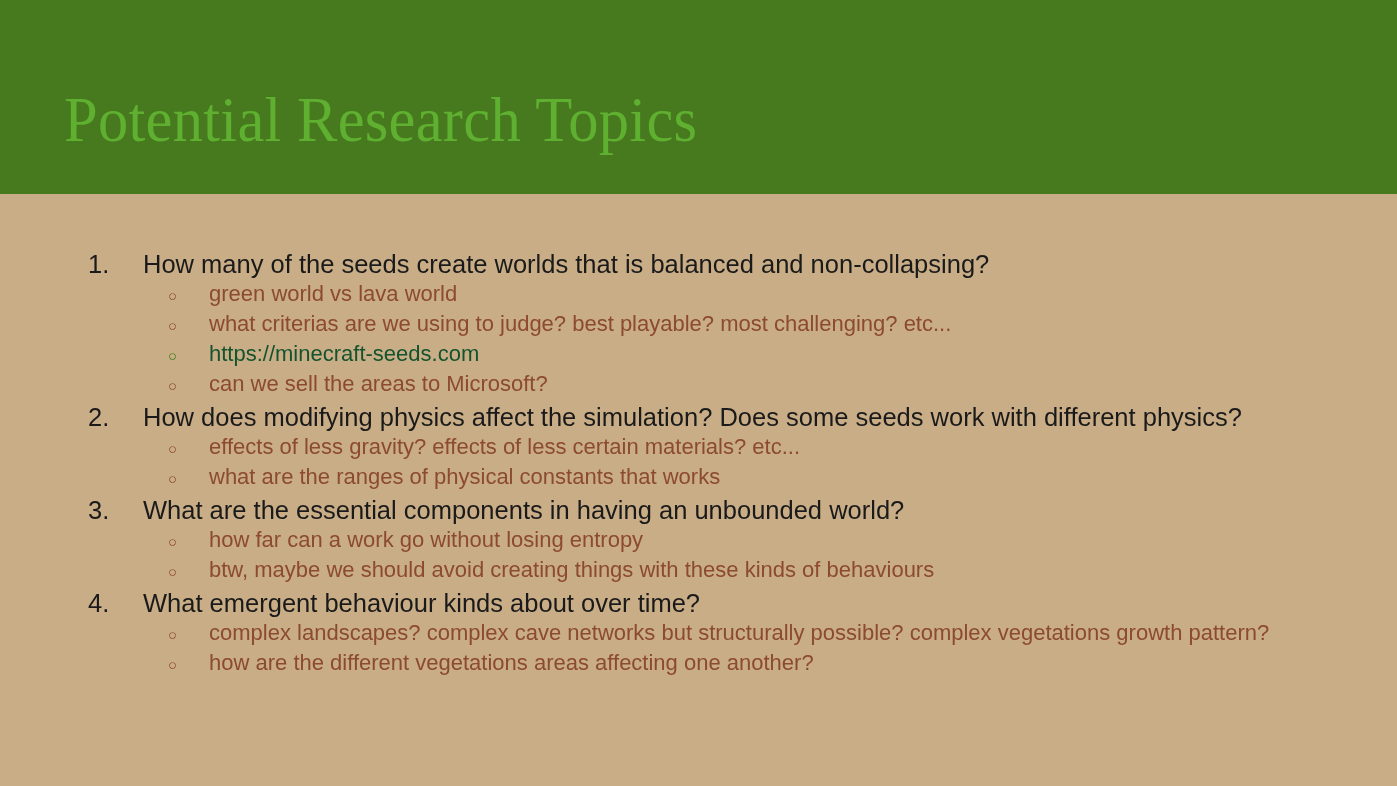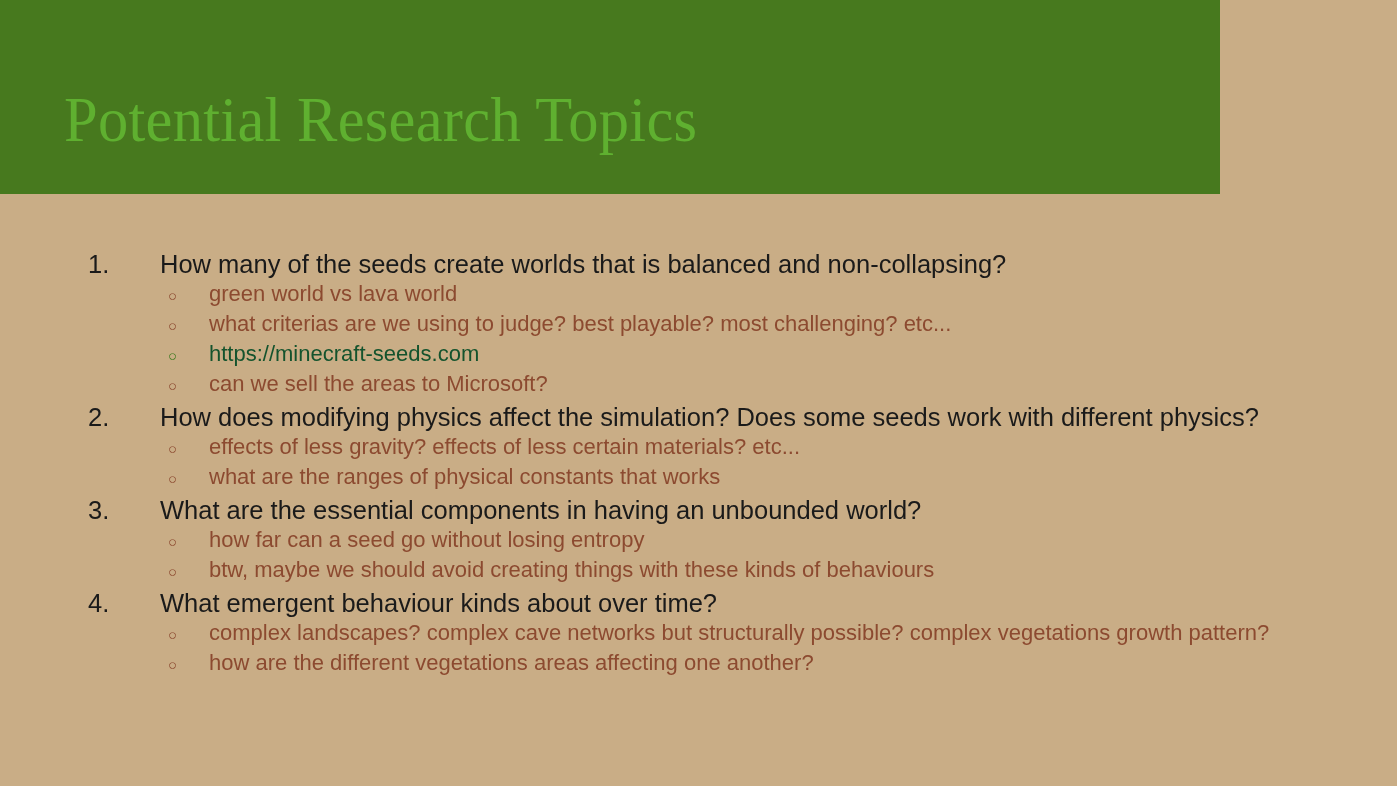--- a/index.html
+++ b/index.html
@@ -22,21 +22,21 @@
     height: 786px;
     background: #c9ad86;
     box-sizing: border-box;
   }
 
   
   #header-band {
     position: absolute;
     left: 0;
     top: 0;
-    width: 1220px;
+    width: 1397px;
     height: 194px;
     background: #47791e;
     overflow: hidden;
   }
   #slide-title {
     position: absolute;
     left: 64px;
     top: 86px;
     margin: 0;
     font-family: "Liberation Serif", "DejaVu Serif", serif;
@@ -86,21 +86,21 @@
     color: #1a1a1a;
     font-weight: 400;
     white-space: nowrap;
   }
   .topic-text {
     font-size: 25.5px;
     line-height: 30px;
     color: #1a1a1a;
     font-weight: 400;
     white-space: nowrap;
-    margin-left: 17px;
+    margin-left: 0;
   }
 
   
   .sub-row {
     display: flex;
     align-items: baseline;
     height: 30px;
   }
   .sub-marker {
     flex: 0 0 auto;
@@ -172,21 +172,21 @@
           <span class="sub-marker">○</span>
           <span class="sub-text">what are the ranges of physical constants that works</span>
         </div>
         <div class="spacer-2"></div>
         <div class="topic-row">
           <span class="topic-number">3.</span>
           <span class="topic-text">What are the essential components in having an unbounded world?</span>
         </div>
         <div class="sub-row">
           <span class="sub-marker">○</span>
-          <span class="sub-text">how far can a seed go without losing entropy</span>
+          <span class="sub-text">how far can a work go without losing entropy</span>
         </div>
         <div class="sub-row">
           <span class="sub-marker">○</span>
           <span class="sub-text">btw, maybe we should avoid creating things with these kinds of behaviours</span>
         </div>
         <div class="spacer-2"></div>
         <div class="topic-row">
           <span class="topic-number">4.</span>
           <span class="topic-text">What emergent behaviour kinds about over time?</span>
         </div>

